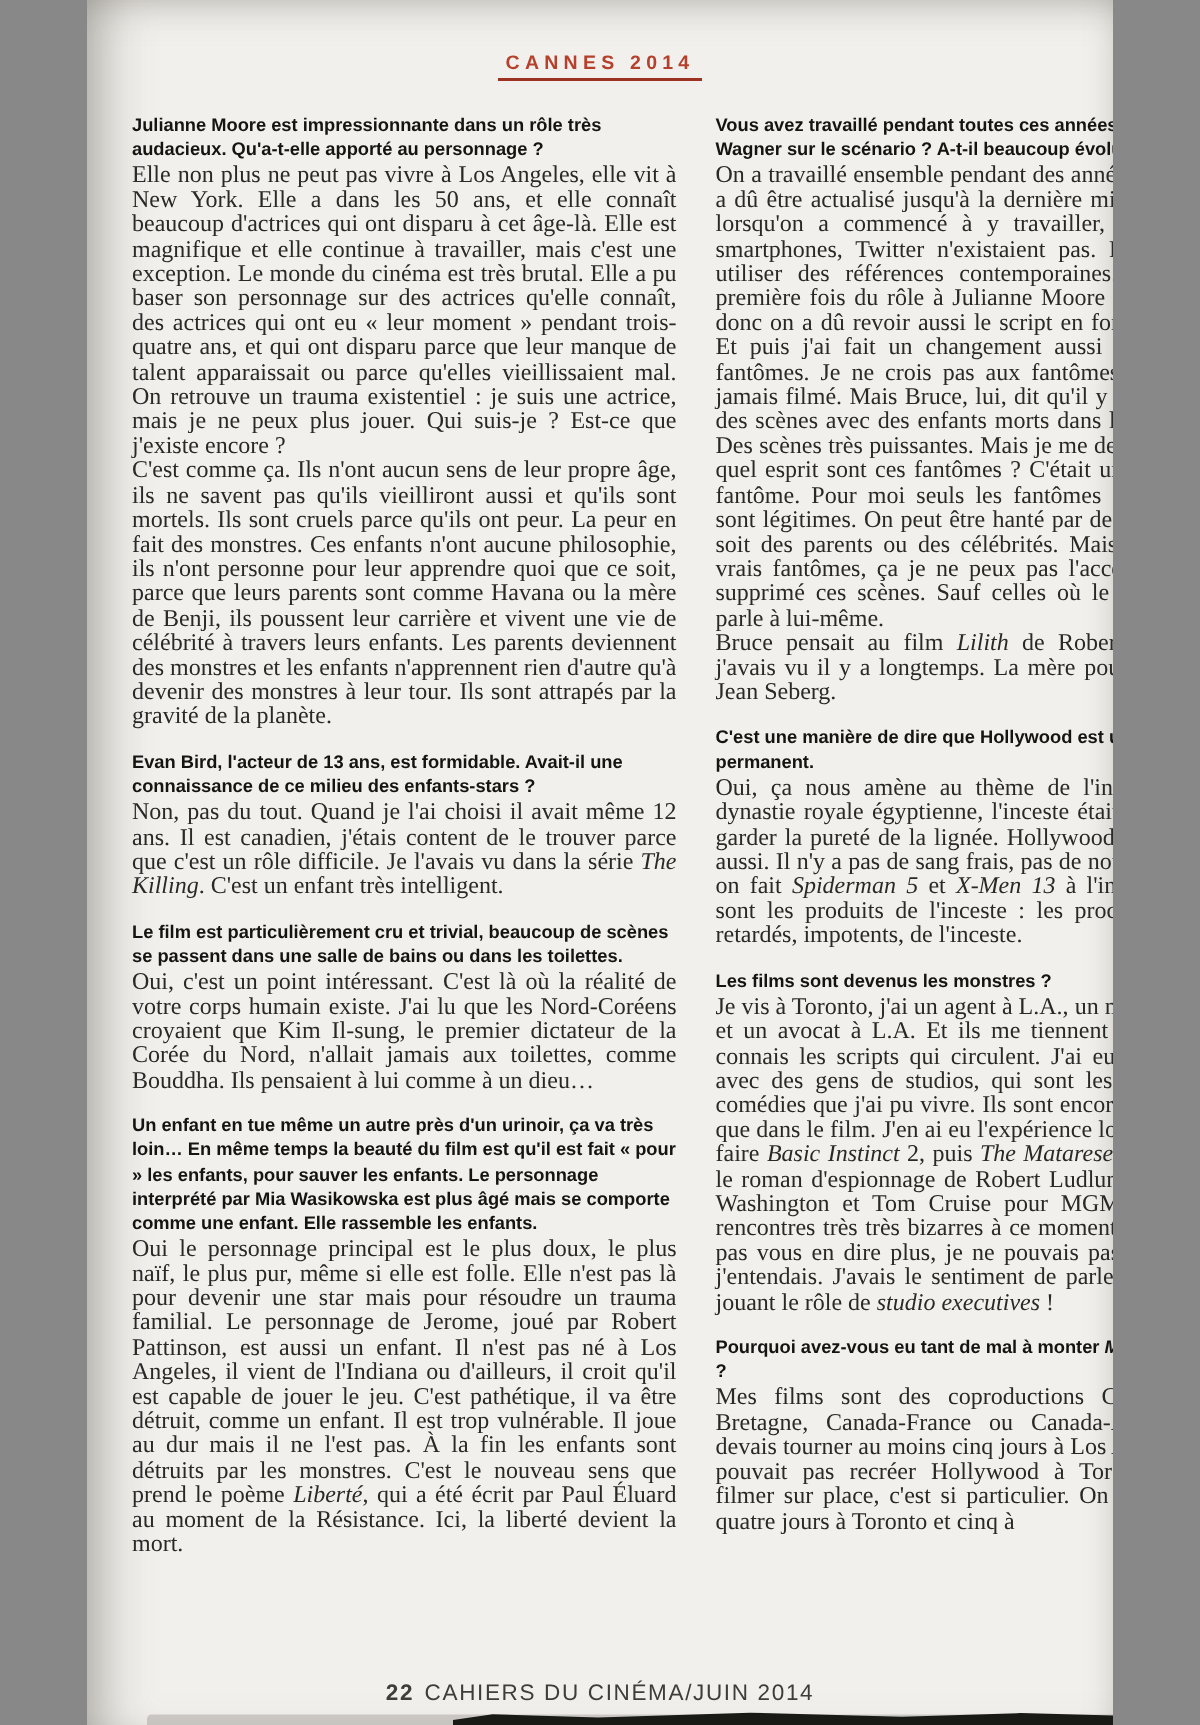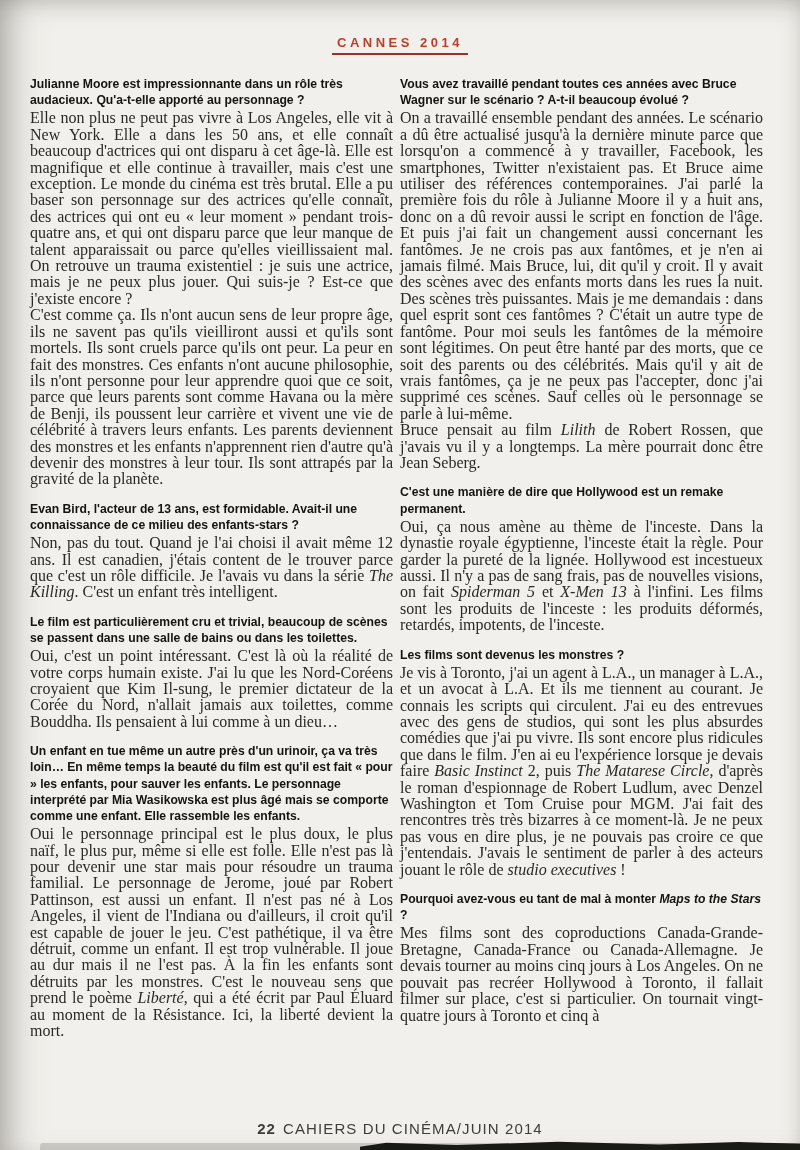--- a/index.html
+++ b/index.html
@@ -2,21 +2,21 @@
 <html lang="fr"><head>
 <meta charset="utf-8">
 <style>
   html, body {
     margin: 0;
     padding: 0;
     background: #888;
   }
   .page {
     position: relative;
-    width: 800px;
+    width: 684px;
     height: 1150px;
     margin: 0 auto;
     background: #f2f0ec;
     overflow: hidden;
     box-shadow:
       inset 28px 0 34px -20px rgba(110,105,98,0.55),
       inset 0 20px 26px -18px rgba(110,105,98,0.35),
       inset -14px 0 22px -16px rgba(110,105,98,0.30);
     font-kerning: normal;
   }
@@ -29,21 +29,21 @@
     font-family: "Liberation Sans", sans-serif;
     font-weight: 700;
     font-size: 13px;
     letter-spacing: 3.5px;
     color: #b5402c;
     border-bottom: 2.5px solid #9c3322;
     padding: 0 5px 3px 5px;
   }
   .columns {
     display: flex;
-    gap: 7px;
+    gap: 26px;
     padding: 21px 25px 0 30px;
   }
   .column {
     width: 363px;
     flex: 0 0 363px;
   }
   p.question {
     font-family: "Liberation Sans", sans-serif;
     font-weight: 700;
     font-size: 12.2px;

